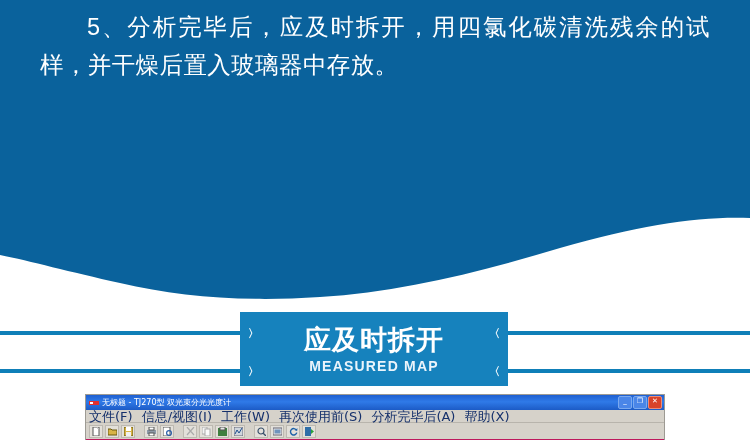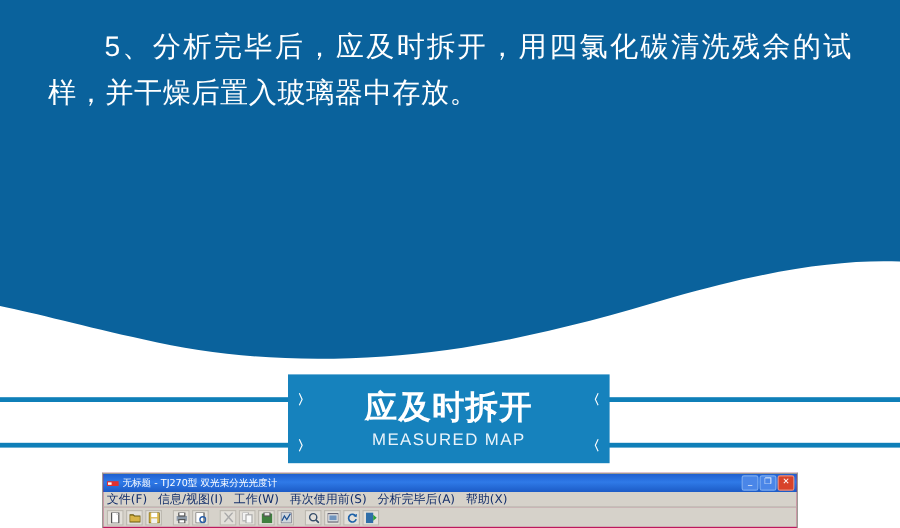--- a/index.html
+++ b/index.html
@@ -31,21 +31,21 @@
   }
   .top-panel svg {
     position: absolute;
     left: 0;
     top: 0;
     display: block;
   }
   .instructions {
     position: absolute;
     left: 0;
-    top: 12px;
+    top: 0;
     width: 750px;
     padding: 8px 40px 0 40px;
     box-sizing: border-box;
     color: #ffffff;
     font-family: "Liberation Sans", sans-serif;
     font-size: 23.5px;
     line-height: 38px;
     letter-spacing: 0.4px;
     text-align: justify;
   }
@@ -90,21 +90,21 @@
     font-family: "DejaVu Sans", sans-serif;
     font-size: 27px;
     font-weight: bold;
     line-height: 32px;
     letter-spacing: 1px;
   }
   .banner-sub {
     color: #eaf4fb;
     font-family: "Liberation Sans", sans-serif;
     font-size: 14px;
-    font-weight: normal;
+    font-weight: bold;
     letter-spacing: 1.2px;
     line-height: 18px;
     margin-top: 1px;
   }
   .tick {
     position: absolute;
     color: #ffffff;
     font-family: "DejaVu Sans", sans-serif;
     font-size: 11px;
     font-weight: bold;
@@ -175,21 +175,21 @@
     background: #d6d2ca;
     border-bottom: 1px solid #b8b4ac;
     display: flex;
     align-items: center;
     padding-left: 3px;
     box-sizing: border-box;
   }
   .menu-item {
     color: #15306b;
     font-family: "DejaVu Sans", sans-serif;
-    font-size: 10px;
+    font-size: 13px;
     line-height: 9px;
     margin-right: 9px;
     white-space: nowrap;
   }
 
   .toolbar {
     height: 16px;
     background: #d6d2ca;
     display: flex;
     align-items: center;

